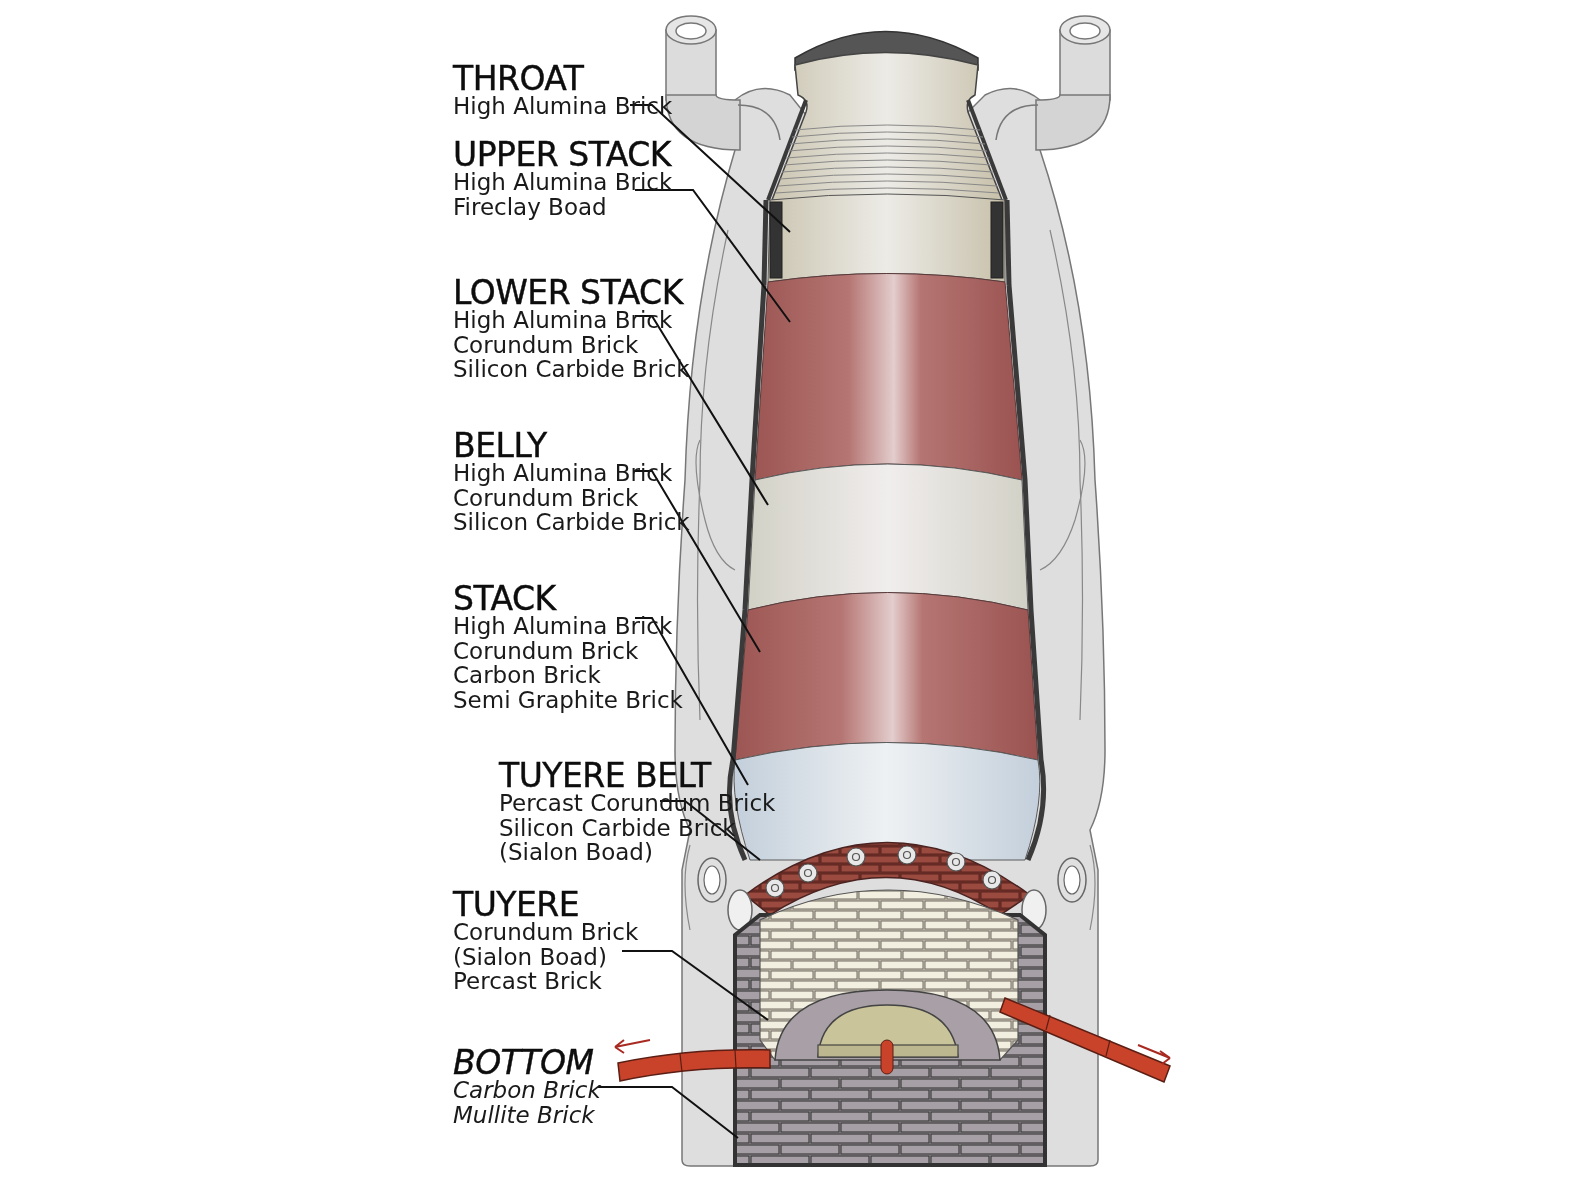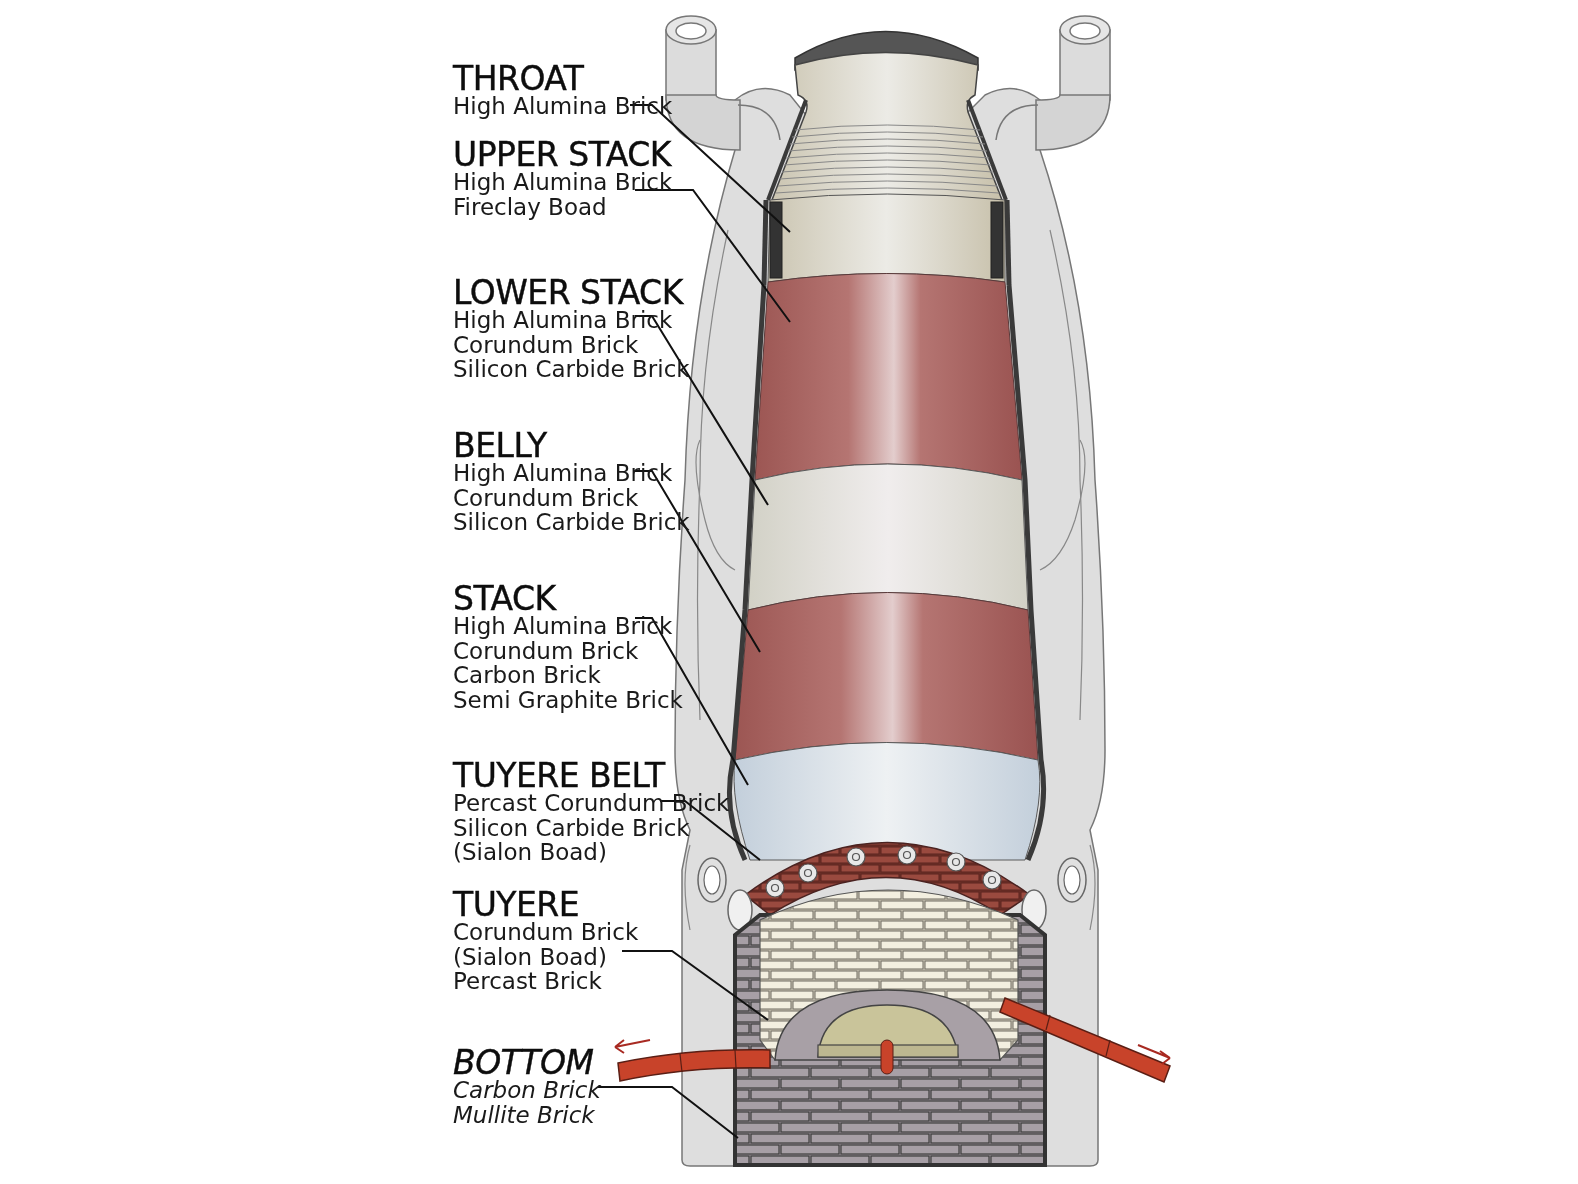--- a/index.html
+++ b/index.html
@@ -223,21 +223,21 @@
 </div>
 
 <div class="label-group" style="top:584px;">
   <div class="label-title">STACK</div>
   <div class="label-item">High Alumina Brick</div>
   <div class="label-item">Corundum Brick</div>
   <div class="label-item">Carbon Brick</div>
   <div class="label-item">Semi Graphite Brick</div>
 </div>
 
-<div class="label-group" style="top:761px;">
+<div class="label-group" style="top:761px;margin-left:46px;">
   <div class="label-title">TUYERE BELT</div>
   <div class="label-item">Percast Corundum Brick</div>
   <div class="label-item">Silicon Carbide Brick</div>
   <div class="label-item">(Sialon Boad)</div>
 </div>
 
 <div class="label-group" style="top:890px;">
   <div class="label-title">TUYERE</div>
   <div class="label-item">Corundum Brick</div>
   <div class="label-item">(Sialon Boad)</div>

